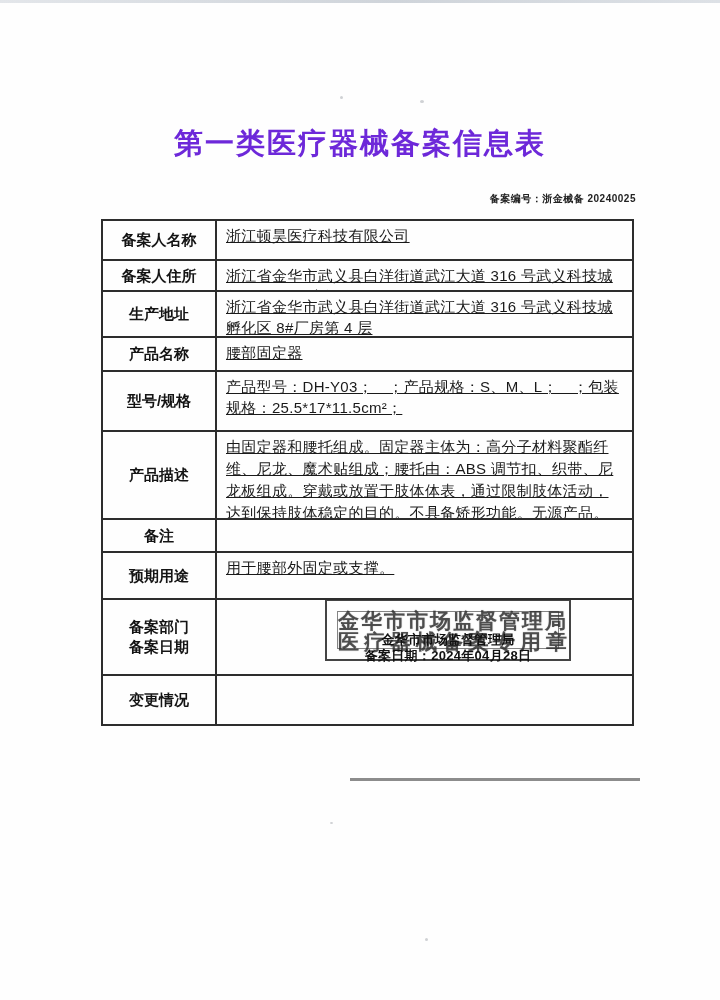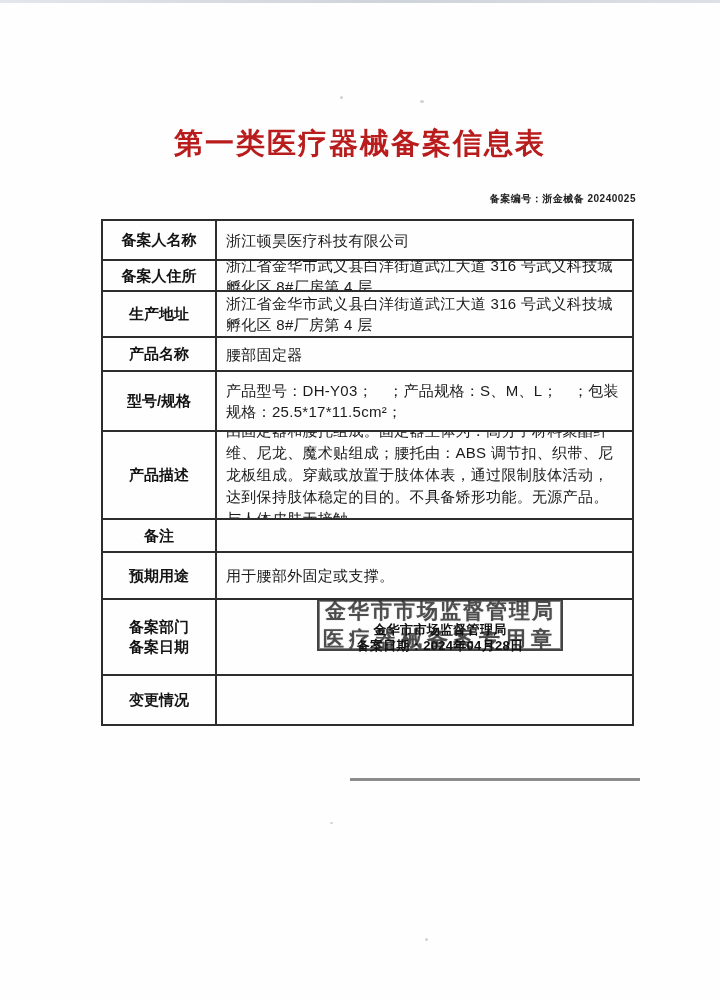--- a/index.html
+++ b/index.html
@@ -12,21 +12,21 @@
     overflow: hidden;
   }
   .scan-edge {
     position: absolute; top: 0; left: 0; width: 720px; height: 3px;
     background: linear-gradient(90deg, #e3e6ea, #cfd4da 55%, #dde1e6);
   }
   .doc-title {
     position: absolute; top: 124px; left: 0; width: 720px;
     text-align: center;
     font-size: 29px; font-weight: bold; letter-spacing: 2px;
-    color: #b91c1c;
+    color: #6d28d9;
   }
   .reg-line {
     position: absolute; top: 192px; right: 84px;
     font-size: 10px; font-weight: bold; color: #222;
     letter-spacing: 0.5px; white-space: nowrap;
   }
   
   .form-table {
     position: absolute; left: 101px; top: 219px; width: 533px;
     border: 2px solid #2d2d2d;
@@ -38,32 +38,33 @@
   .cell.label {
     width: 114px; flex: 0 0 114px;
     border-right: 2px solid #2d2d2d;
     display: flex; flex-direction: column; align-items: center; justify-content: center;
     font-size: 15px; font-weight: bold; color: #141414;
     text-align: center; line-height: 20px;
     padding: 14px 4px;
   }
   .cell.value {
     flex: 1 1 auto; position: relative;
-    display: flex; flex-direction: column; justify-content: center;
+    display: flex; flex-direction: column; justify-content: flex-start;
     font-size: 15px; line-height: 21px; color: #1a1a1a;
     padding: 4px 9px;
     font-weight: 500;
     letter-spacing: 0.3px;
+    text-decoration: underline;
   }
   
   .stamp {
-    position: absolute; left: 100px; top: -1px;
-    width: 246px; height: 52px;
+    position: absolute; left: 108px; top: -1px;
+    width: 246px; height: 62px;
     border: 2px solid rgba(35,35,35,0.85);
-    padding: 0;
+    padding: 10px;
     z-index: 3;
   }
   .stamp-inner {
     width: 100%; height: 100%;
     border: 1px solid rgba(50,50,50,0.6);
     position: relative;
     display: flex; flex-direction: column; justify-content: space-between;
   }
   .seal-text {
     font-size: 21px; font-weight: bold;

